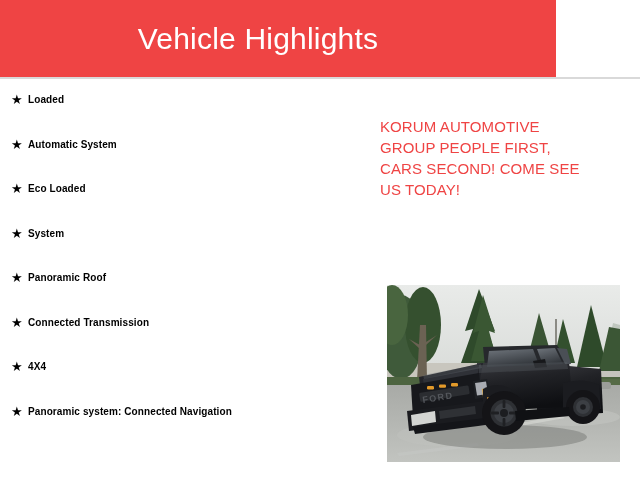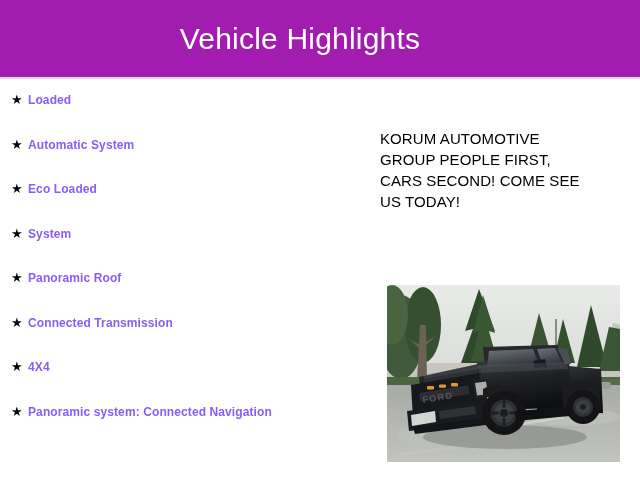--- a/index.html
+++ b/index.html
@@ -13,23 +13,23 @@
     font-family: "Liberation Sans", sans-serif;
     overflow: hidden;
     position: relative;
   }
 
   
   #header-banner {
     position: absolute;
     left: 0;
     top: 0;
-    width: 640px;
+    width: 556px;
     height: 77px;
-    background: #a21caf;
+    background: #ef4444;
     display: flex;
     align-items: center;
     justify-content: center;
     box-sizing: border-box;
     padding-right: 40px;
   }
   #page-title {
     color: #ffffff;
     font-size: 30px;
     font-weight: 400;
@@ -63,36 +63,36 @@
     width: 19px;
     font-size: 13px;
     line-height: 20px;
     color: #000000;
     text-align: left;
     padding-left: 2px;
     box-sizing: border-box;
   }
   .feature-label {
     flex: 1 1 auto;
-    font-size: 12px;
+    font-size: 10px;
     font-weight: bold;
-    color: #8b5cf6;
+    color: #000000;
     line-height: 20px;
     letter-spacing: 0.1px;
   }
 
   
   #dealer-text {
     position: absolute;
     left: 380px;
-    top: 128px;
+    top: 116px;
     width: 215px;
     font-size: 15px;
     font-weight: 400;
-    color: #000000;
+    color: #ef4444;
     line-height: 21px;
     letter-spacing: 0.1px;
   }
 
   
   #vehicle-photo {
     position: absolute;
     left: 387px;
     top: 285px;
     width: 233px;

